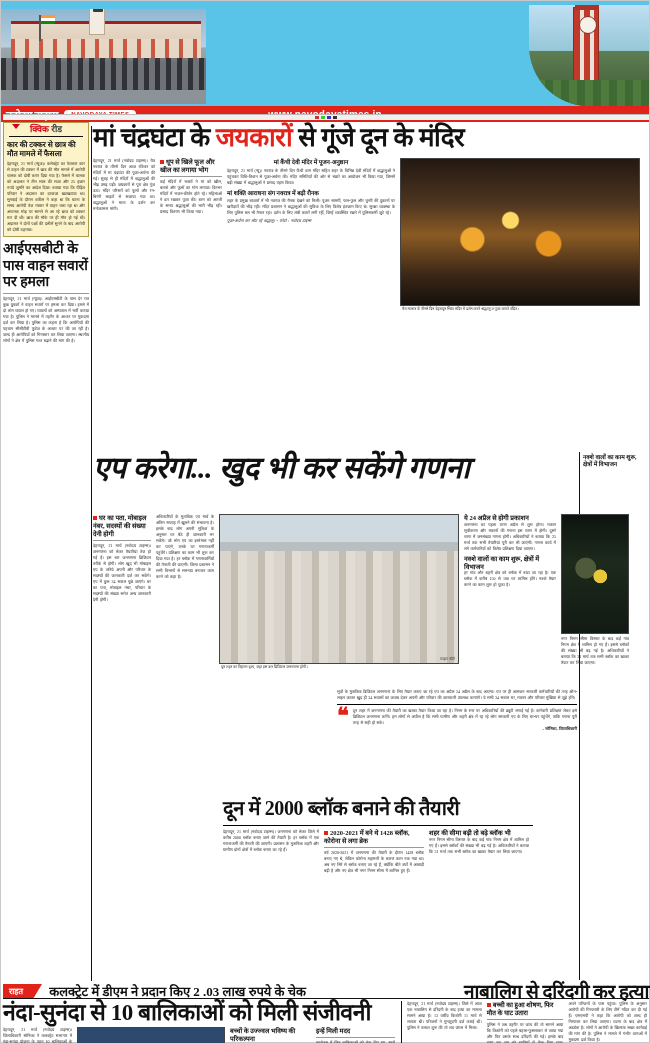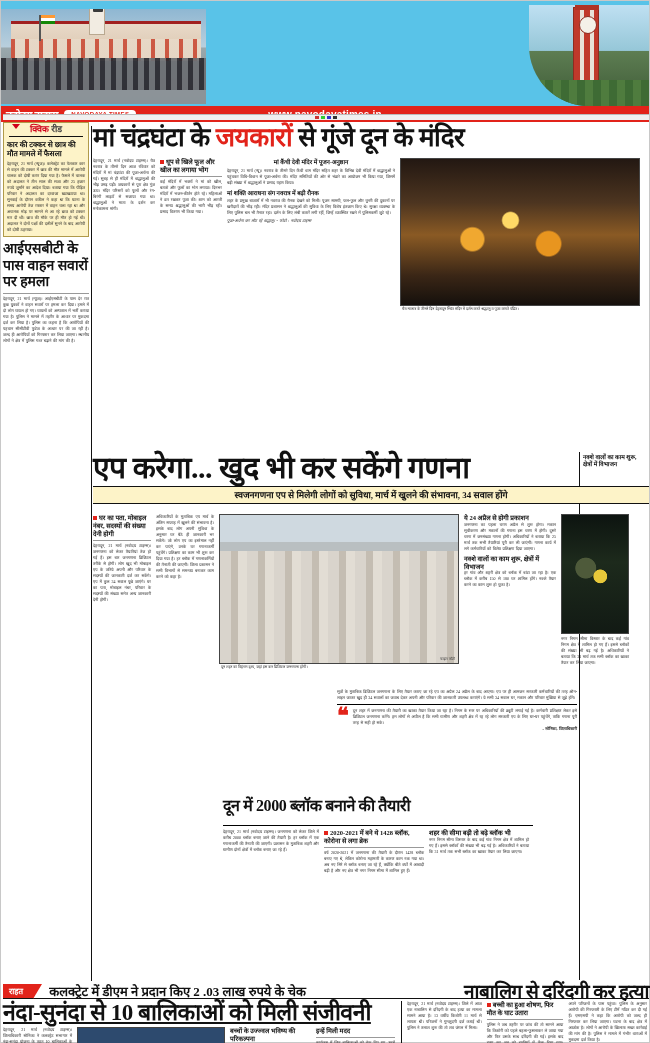--- a/index.html
+++ b/index.html
@@ -175,21 +175,21 @@
   }
   .photo.group{
     background:
       linear-gradient(180deg,#2d4a6e 0 30%, #1f3550 30% 52%, #8f8f88 52% 100%),
       repeating-linear-gradient(90deg,#555 0 9px,#777 9px 17px);
   }
   .photo-cap { font-size:3.8px; color:#222; padding:1px 2px 0;
     font-family:"Liberation Serif",serif; line-height:1.2; }
 
   
-  .band2 { position:absolute; left:92px; top:330px; width:556px; }
+  .band2 { position:absolute; left:92px; top:330px; width:556px;font-style:italic; }
   .main-head-2 {
     font-family:"Liberation Serif","DejaVu Serif",serif;
     font-size:30px; font-weight:bold; color:#111; line-height:1.05;
     letter-spacing:-.5px; white-space:nowrap;
   }
   .sub-band {
     background:#fdf3c8; border-top:1px solid #111; border-bottom:1px solid #111;
     text-align:center; font-family:"Liberation Serif",serif;
     font-size:9px; font-weight:bold; padding:1.5px 0; margin-top:2px;
     color:#111;
@@ -200,21 +200,21 @@
   .s2-c1 { width:58px; } .s2-c2 { width:58px; }
   .s2-photo { width:240px; }
   .s2-c3 { width:92px; } .s2-c4 { width:68px; }
 
   .red-sub { font-family:"Liberation Serif",serif; font-size:6.5px;
     font-weight:bold; color:#111; line-height:1.2; }
 
   
   .band3 { position:absolute; left:222px; top:676px; width:310px; }
   .main-head-3 {
-    font-family:"Liberation Serif",serif; font-size:16px; font-weight:bold;
+    font-family:"Liberation Serif",serif; font-size:20px; font-weight:bold;
     color:#111; line-height:1.05; white-space:nowrap; letter-spacing:-.4px;
   }
   .story3 { position:absolute; left:222px; top:700px; width:310px; }
   .s3-cols{ display:flex; gap:5px; }
   .s3-c1{width:96px;} .s3-c2{width:100px;} .s3-c3{width:100px;}
 
   .quotebox { display:flex; gap:4px; margin-top:3px; }
   .qmark { font-family:"Liberation Serif",serif; font-size:22px; color:#e2231a;
     line-height:.7; font-weight:bold; }
   .hl-center { background:#f5f0dd; border-top:1px solid #111;
@@ -234,21 +234,21 @@
     border-right:9px solid transparent; }
   .relief-text { font-family:"Liberation Serif",serif; font-size:13px;
     font-weight:bold; color:#111; padding-left:16px; line-height:15px; }
   .relief-right { margin-left:auto; }
 
   .bot-cols { display:flex; gap:6px; margin-top:2px; }
   .bot-left { width:392px; }
   .bot-right { width:246px; border-left:1px solid #111; padding-left:5px; }
   .main-head-4 { font-family:"Liberation Serif",serif; font-size:23px;
     font-weight:bold; color:#111; line-height:1.05; white-space:nowrap;
-    letter-spacing:-.5px;text-decoration:underline; }
+    letter-spacing:-.5px; }
   .main-head-5 { font-family:"Liberation Serif",serif; font-size:19px;
     font-weight:bold; color:#111; line-height:1.05; white-space:nowrap;
     letter-spacing:-.5px; }
 
   .b4-cols { display:flex; gap:5px; margin-top:2px; }
   .b4-c1{width:70px;} .b4-c2{width:150px;} .b4-c3{width:82px;} .b4-c4{width:80px;}
   .b5-cols { display:flex; gap:5px; margin-top:2px; }
   .b5-c1{width:76px;} .b5-c2{width:78px;} .b5-c3{width:80px;}
 
   .footer-bar { position:absolute; left:2px; bottom:2px; width:646px; height:6px;
@@ -337,21 +337,20 @@
         </div>
         <div class="s1-photo">
           <div class="photo temple" style="height:148px;"></div>
           <div class="photo-cap">चैत्र नवरात्र के तीसरे दिन देहरादून स्थित मंदिर में दर्शन करते श्रद्धालु व पूजा कराते पंडित।</div>
         </div>
       </div>
     </div>
 
     <div class="band2">
       <div class="main-head-2">एप करेगा... खुद भी कर सकेंगे गणना</div>
-      <div class="sub-band">स्वजनगणना एप से मिलेगी लोगों को सुविधा, मार्च में खुलने की संभावना, 34 सवाल होंगे</div>
     </div>
 
     <div class="story2">
       <div class="s2-cols">
         <div class="s2-c1">
           <div class="bullet-head">
             <span class="sq"></span><span>घर का पता, मोबाइल नंबर, सदस्यों की संख्या देनी होगी</span>
           </div>
           <div class="rule-thin"></div>
           <div class="txt dense">देहरादून, 21 मार्च (नवोदय टाइम्स)। जनगणना को लेकर तैयारियां तेज हो गई हैं। इस बार जनगणना डिजिटल तरीके से होगी। लोग खुद भी मोबाइल एप के जरिये अपनी और परिवार के सदस्यों की जानकारी दर्ज कर सकेंगे। एप में कुल 34 सवाल पूछे जाएंगे। घर का पता, मोबाइल नंबर, परिवार के सदस्यों की संख्या समेत अन्य जानकारी देनी होगी।</div>

